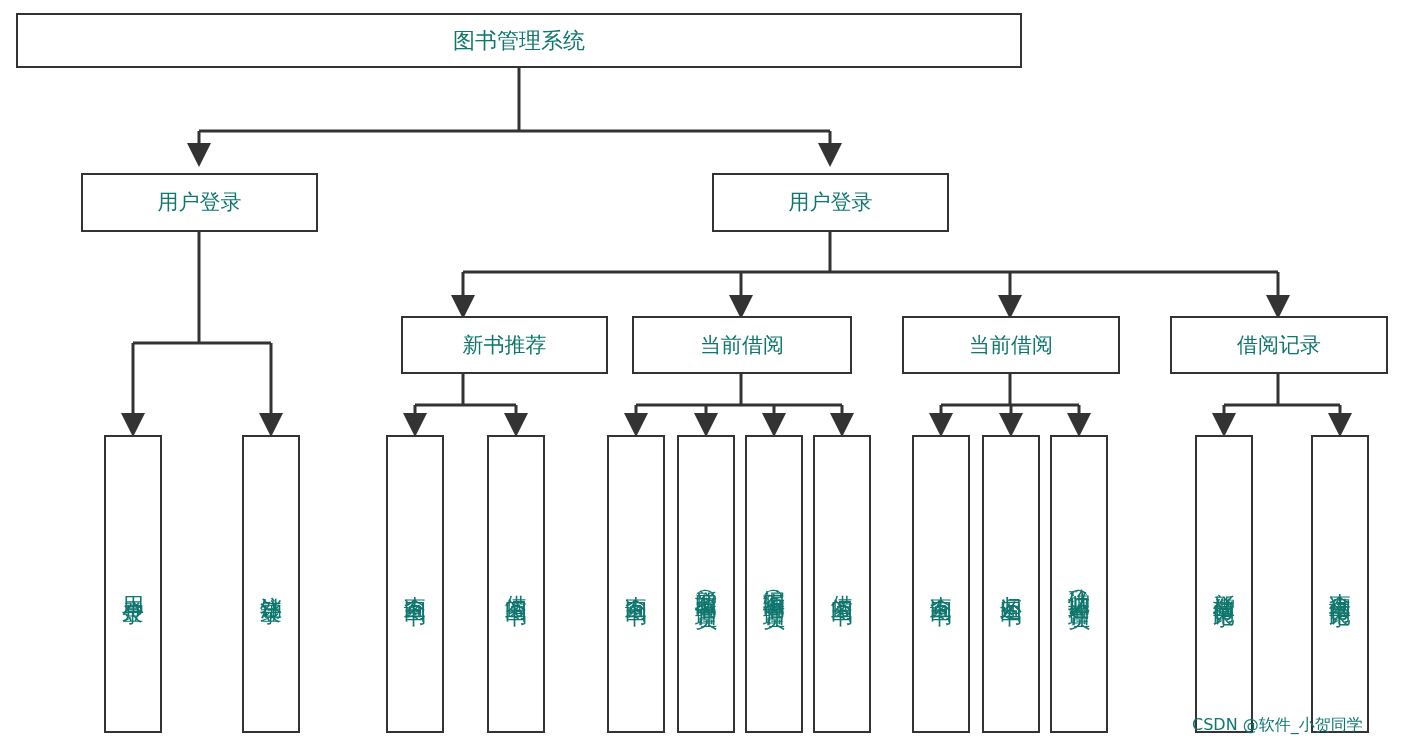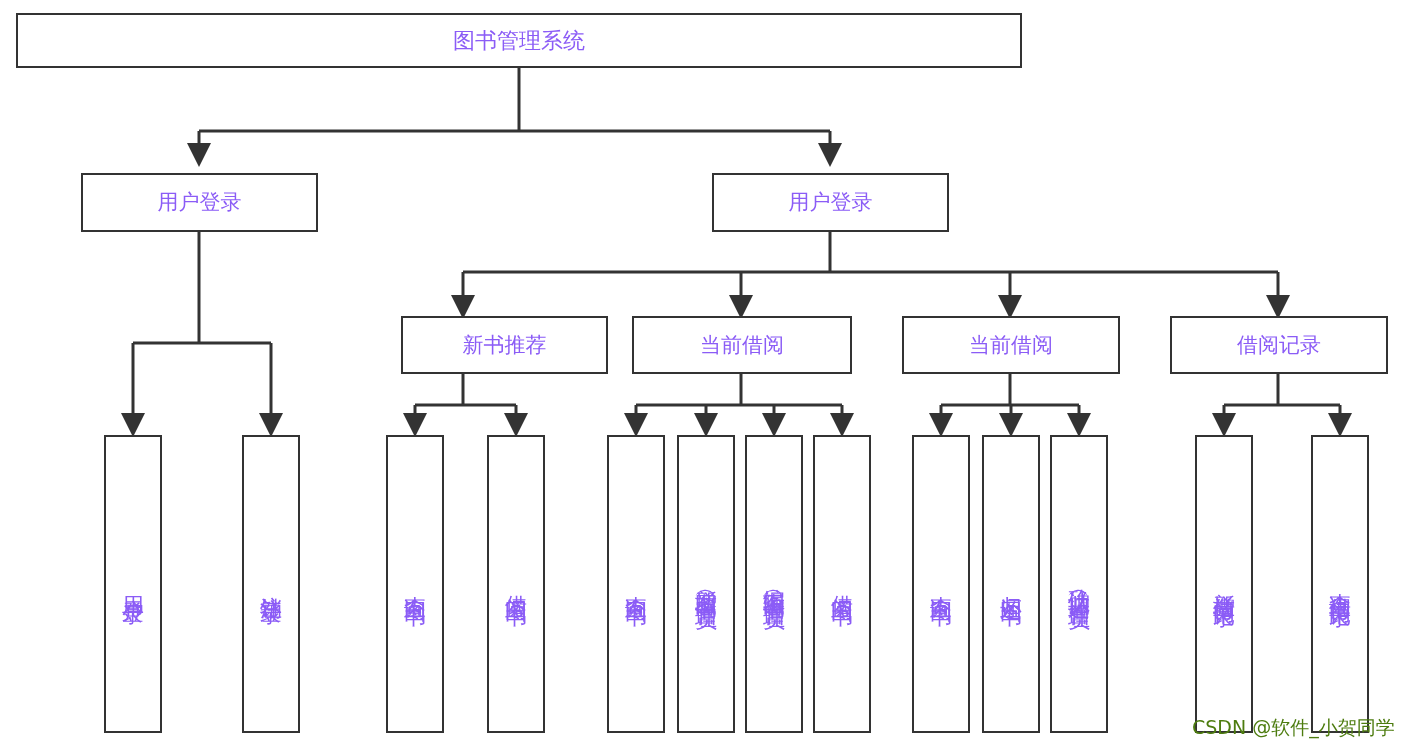--- a/index.html
+++ b/index.html
@@ -30,21 +30,21 @@
     position: absolute;
     box-sizing: border-box;
     background: #ffffff;
     border: 2px solid #333333;
     display: flex;
     align-items: center;
     justify-content: center;
     z-index: 2;
   }
   .node .label {
-    color: #8b5cf6;
+    color: #0f766e;
     line-height: 1.18;
     text-align: center;
     white-space: nowrap;
   }
   .node.horiz .label {
     font-size: 21px;
   }
   .node.root .label {
     font-size: 22px;
   }
@@ -57,22 +57,22 @@
     writing-mode: vertical-rl;
     text-orientation: upright;
     font-size: 22px;
     letter-spacing: 3px;
     line-height: 1;
     white-space: nowrap;
     max-height: 100%;
   }
   .watermark {
     position: absolute;
-    color: #4d7c0f;
-    font-size: 19px;
+    color: #0f766e;
+    font-size: 16px;
     white-space: nowrap;
     z-index: 5;
     font-family: "DejaVu Sans", "Liberation Sans", sans-serif;
   }
 </style>
 </head>
 <body>
 
 <div id="canvas">
 

